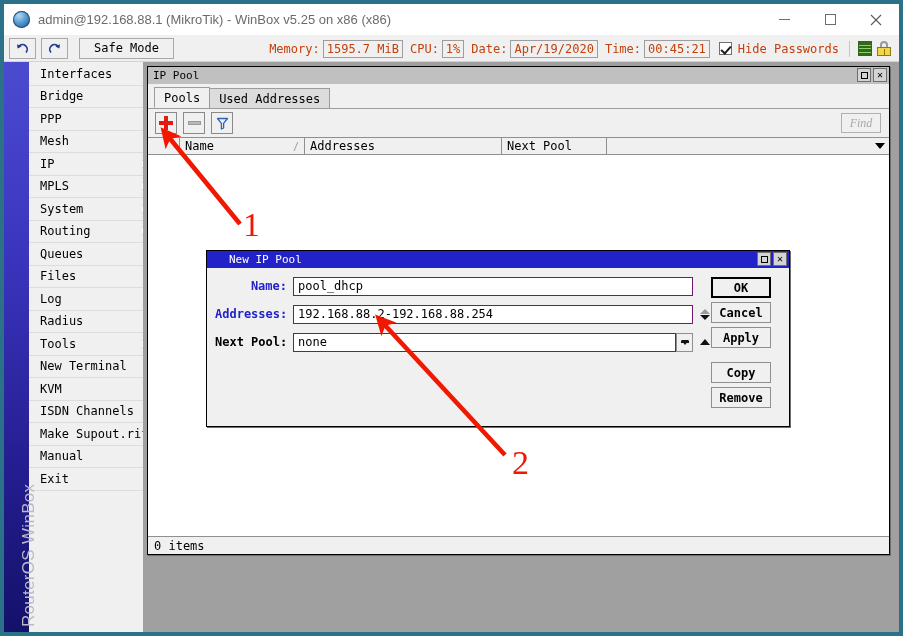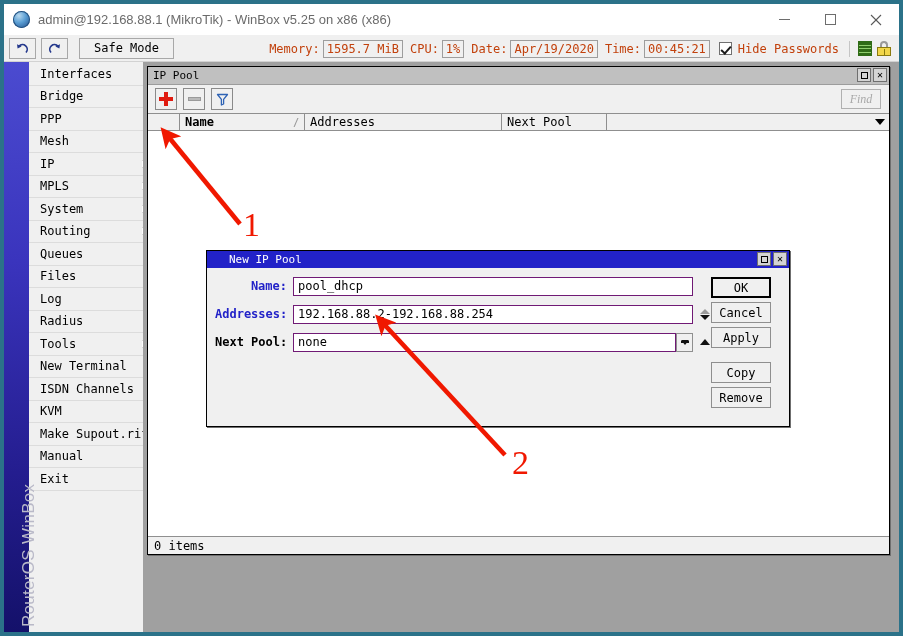--- a/index.html
+++ b/index.html
@@ -320,21 +320,21 @@
     flex: 0 0 auto;
   }
   .th {
     border-right: 1px solid #8f8f8f;
     padding-left: 5px;
     display: flex; align-items: center;
     white-space: nowrap;
     background: #f0f0f0;
   }
   .th.gutter { width: 32px; padding: 0; }
-  .th.c-name { width: 125px; justify-content: space-between; padding-right: 5px; font-weight: bold; }
+  .th.c-name { width: 125px; justify-content: space-between; padding-right: 5px; }
   .th.c-addr { width: 197px; }
   .th.c-next { width: 105px; }
   .th.c-rest { flex: 1 1 auto; border-right: none; }
   .sort-caret { color: #9a9a9a; font-size: 10px; }
   #hdr-dropdown {
     width: 18px;
     display: flex; align-items: center; justify-content: center;
     background: #f0f0f0;
   }
   #hdr-dropdown::after {
@@ -429,20 +429,21 @@
   #btn-col { width: 72px; flex: 0 0 auto; padding-top: 1px; }
   .dbtn {
     height: 21px;
     width: 60px;
     margin-bottom: 4px;
     border: 1px solid #8f8f8f;
     background: #f0f0f0;
     display: flex; align-items: center; justify-content: center;
     font-size: 12px;
     color: #000;
+    font-weight: bold;
   }
   .dbtn.default { border: 2px solid #000; }
   .dbtn.gap { margin-top: 14px; }
 
   
   #annotations { position: absolute; left:0; top:0; width: 903px; height: 636px; pointer-events: none; }
   .anno-num {
     position: absolute;
     color: #f01800;
     font-family: "Liberation Serif", serif;
@@ -562,24 +563,24 @@
             <span class="mlabel">Radius</span>
           </div>
           <div class="menu-item">
             <span class="mlabel">Tools</span>
             <span class="marrow"></span>
           </div>
           <div class="menu-item">
             <span class="mlabel">New Terminal</span>
           </div>
           <div class="menu-item">
+            <span class="mlabel">KVM</span>
+          </div>
+          <div class="menu-item">
             <span class="mlabel">ISDN Channels</span>
-          </div>
-          <div class="menu-item">
-            <span class="mlabel">KVM</span>
           </div>
           <div class="menu-item">
             <span class="mlabel">Make Supout.rif</span>
           </div>
           <div class="menu-item">
             <span class="mlabel">Manual</span>
           </div>
           <div class="menu-item">
             <span class="mlabel">Exit</span>
           </div>
@@ -594,20 +595,24 @@
           <div class="child-btns">
             <div class="child-btn">
                 <span class="cb-sq"></span>
               </div>
             <div class="child-btn">
                 <span>✕</span>
               </div>
           </div>
         </div>
 
+        <div id="ippool-tabs">
+          <div class="tab active">Pools</div>
+          <div class="tab">Used Addresses</div>
+        </div>
 
         <div id="ippool-toolbar">
           <div class="ipbtn">
             <span class="plus-wrap">
               <span class="plus-v"></span>
                 <span class="plus-h"></span>
             </span>
           </div>
           <div class="ipbtn">
             <span class="minus-g"></span>

